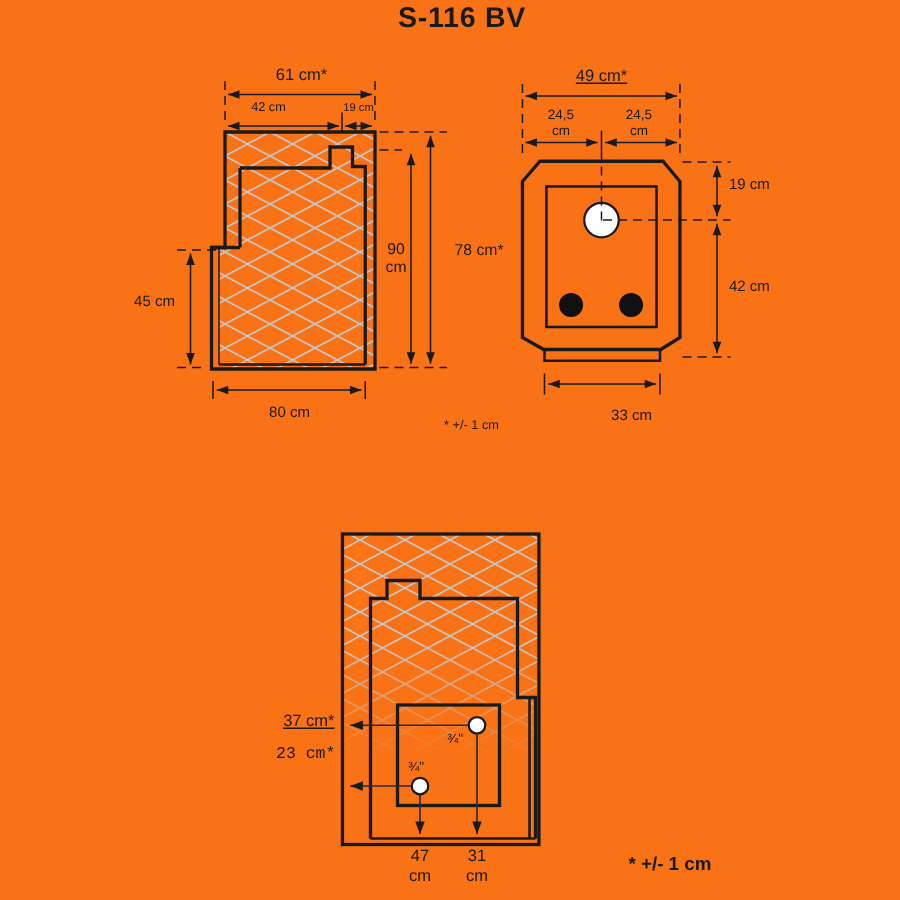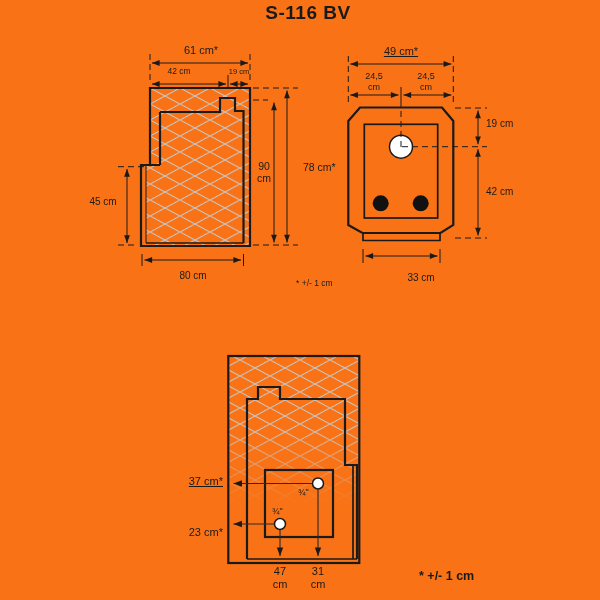--- a/index.html
+++ b/index.html
@@ -134,21 +134,21 @@
   <span class="lbl s11 ctr" style="left:401px;top:45px;text-decoration:underline;">49 cm*</span>
   <span class="lbl s9 ctr pre" style="left:374px;top:71px;">24,5
 cm</span>
   <span class="lbl s9 ctr pre" style="left:426px;top:71px;">24,5
 cm</span>
   <span class="lbl s10" style="left:486px;top:118px;">19 cm</span>
   <span class="lbl s10" style="left:486px;top:186px;">42 cm</span>
   <span class="lbl s10 ctr" style="left:401px;top:272px;margin-left:20px;">33 cm</span>
 
   <span class="lbl s11 right" style="left:184px;top:475px;width:39px;text-decoration:underline;">37 cm*</span>
-  <span class="lbl s11 right" style="left:184px;top:526px;width:39px;">23 cm*</span>
+  <span class="lbl s11 right" style="left:184px;top:497px;width:39px;font-family:Liberation Mono, monospace;">23 cm*</span>
   <span class="lbl s9" style="left:298px;top:486.5px;">¾"</span>
   <span class="lbl s9" style="left:272px;top:506px;">¾"</span>
   <span class="lbl s11 ctr pre" style="left:280px;top:565px;">47
 cm</span>
   <span class="lbl s11 ctr pre" style="left:318px;top:565px;">31
 cm</span>
   <span class="lbl bold" style="left:419px;top:569px;font-size:12.5px;">* +/- 1 cm</span>
 
 </div>
 

